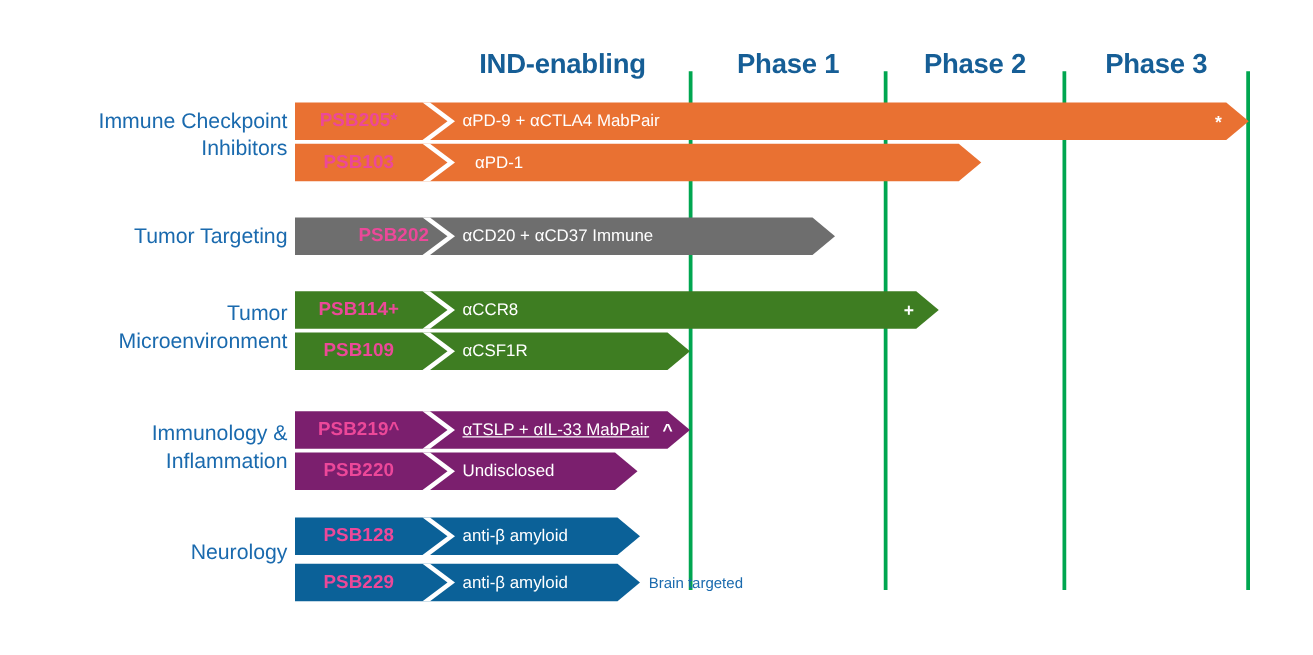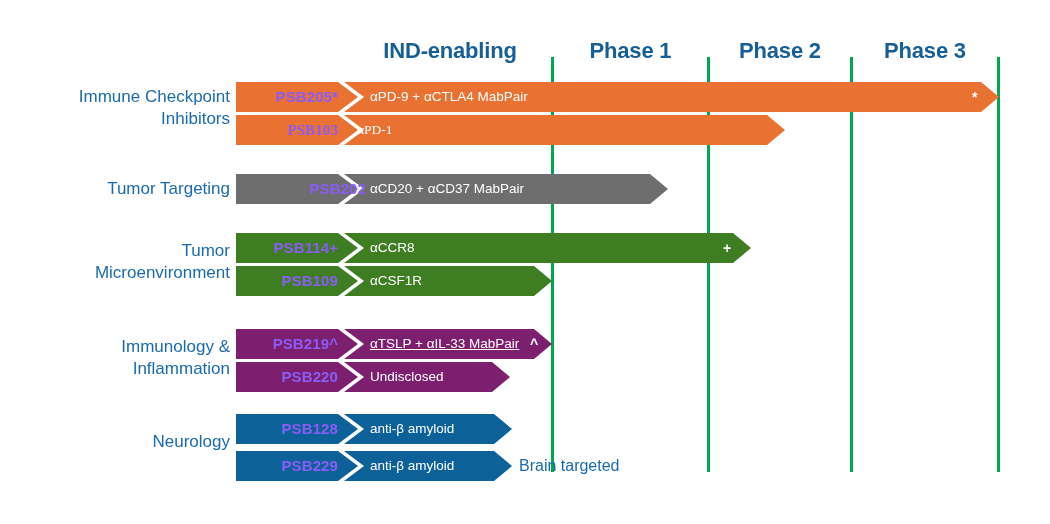--- a/index.html
+++ b/index.html
@@ -63,24 +63,24 @@
     display: block;
   }
   .bar svg { display: block; overflow: visible; }
 
   .bar-code {
     position: absolute;
     left: 0;
     top: 0;
     height: 30px;
     line-height: 30px;
-    color: #8b5cf6;
+    color: #ec4899;
     font-size: 15px;
     font-weight: bold;
-    text-align: right;
+    text-align: center;
     white-space: nowrap;
     letter-spacing: 0.1px;
   }
   .bar-desc {
     position: absolute;
     top: 0;
     height: 30px;
     line-height: 30px;
     color: #ffffff;
     font-size: 13.5px;
@@ -94,21 +94,21 @@
     color: #ffffff;
     font-size: 14px;
     font-weight: bold;
     white-space: nowrap;
   }
 
   
   .annotation {
     position: absolute;
     color: #1A6AAE;
-    font-size: 16px;
+    font-size: 12px;
     line-height: 30px;
     white-space: nowrap;
   }
 </style>
 </head>
 <body>
 
 <div id="pipeline">
 
   <div class="gridline" style="left:551px;"></div>
@@ -137,36 +137,36 @@
   <div class="bar" style="left:236px; top:82px; width:763px;">
     <svg width="763" height="30" viewBox="0 0 763 30" preserveAspectRatio="none">
       <path d="M0,0 H745 L763,15 L745,30 H0 Z" fill="#E97132"></path>
       <path d="M102,0 L122,15 L102,30 L108,30 L128,15 L108,0 Z" fill="#ffffff"></path>
     </svg>
     <div class="bar-code" style="width:102px;">PSB205*</div>
     <div class="bar-desc" style="left:134px;">αPD-9 + αCTLA4 MabPair</div>
     <div class="bar-mark" style="left:736px;">*</div>
   </div>
 
-  <div class="bar" style="left:236px; top:115px; width:549px;font-family:Liberation Serif, serif;">
+  <div class="bar" style="left:236px; top:115px; width:549px;">
     <svg width="549" height="30" viewBox="0 0 549 30" preserveAspectRatio="none">
       <path d="M0,0 H531 L549,15 L531,30 H0 Z" fill="#E97132"></path>
       <path d="M102,0 L122,15 L102,30 L108,30 L128,15 L108,0 Z" fill="#ffffff"></path>
     </svg>
     <div class="bar-code" style="width:102px;">PSB103</div>
-    <div class="bar-desc" style="left:121px;">αPD-1</div>
+    <div class="bar-desc" style="left:144px;">αPD-1</div>
   </div>
 
   <div class="bar" style="left:236px; top:174px; width:432px;">
     <svg width="432" height="30" viewBox="0 0 432 30" preserveAspectRatio="none">
       <path d="M0,0 H414 L432,15 L414,30 H0 Z" fill="#6E6E6E"></path>
       <path d="M102,0 L122,15 L102,30 L108,30 L128,15 L108,0 Z" fill="#ffffff"></path>
     </svg>
     <div class="bar-code" style="width:102px;margin-left:28px;">PSB202</div>
-    <div class="bar-desc" style="left:134px;">αCD20 + αCD37 MabPair</div>
+    <div class="bar-desc" style="left:134px;">αCD20 + αCD37 Immune</div>
   </div>
 
   <div class="bar" style="left:236px; top:233px; width:515px;">
     <svg width="515" height="30" viewBox="0 0 515 30" preserveAspectRatio="none">
       <path d="M0,0 H497 L515,15 L497,30 H0 Z" fill="#3E7D22"></path>
       <path d="M102,0 L122,15 L102,30 L108,30 L128,15 L108,0 Z" fill="#ffffff"></path>
     </svg>
     <div class="bar-code" style="width:102px;">PSB114+</div>
     <div class="bar-desc" style="left:134px;">αCCR8</div>
     <div class="bar-mark" style="left:487px;">+</div>

